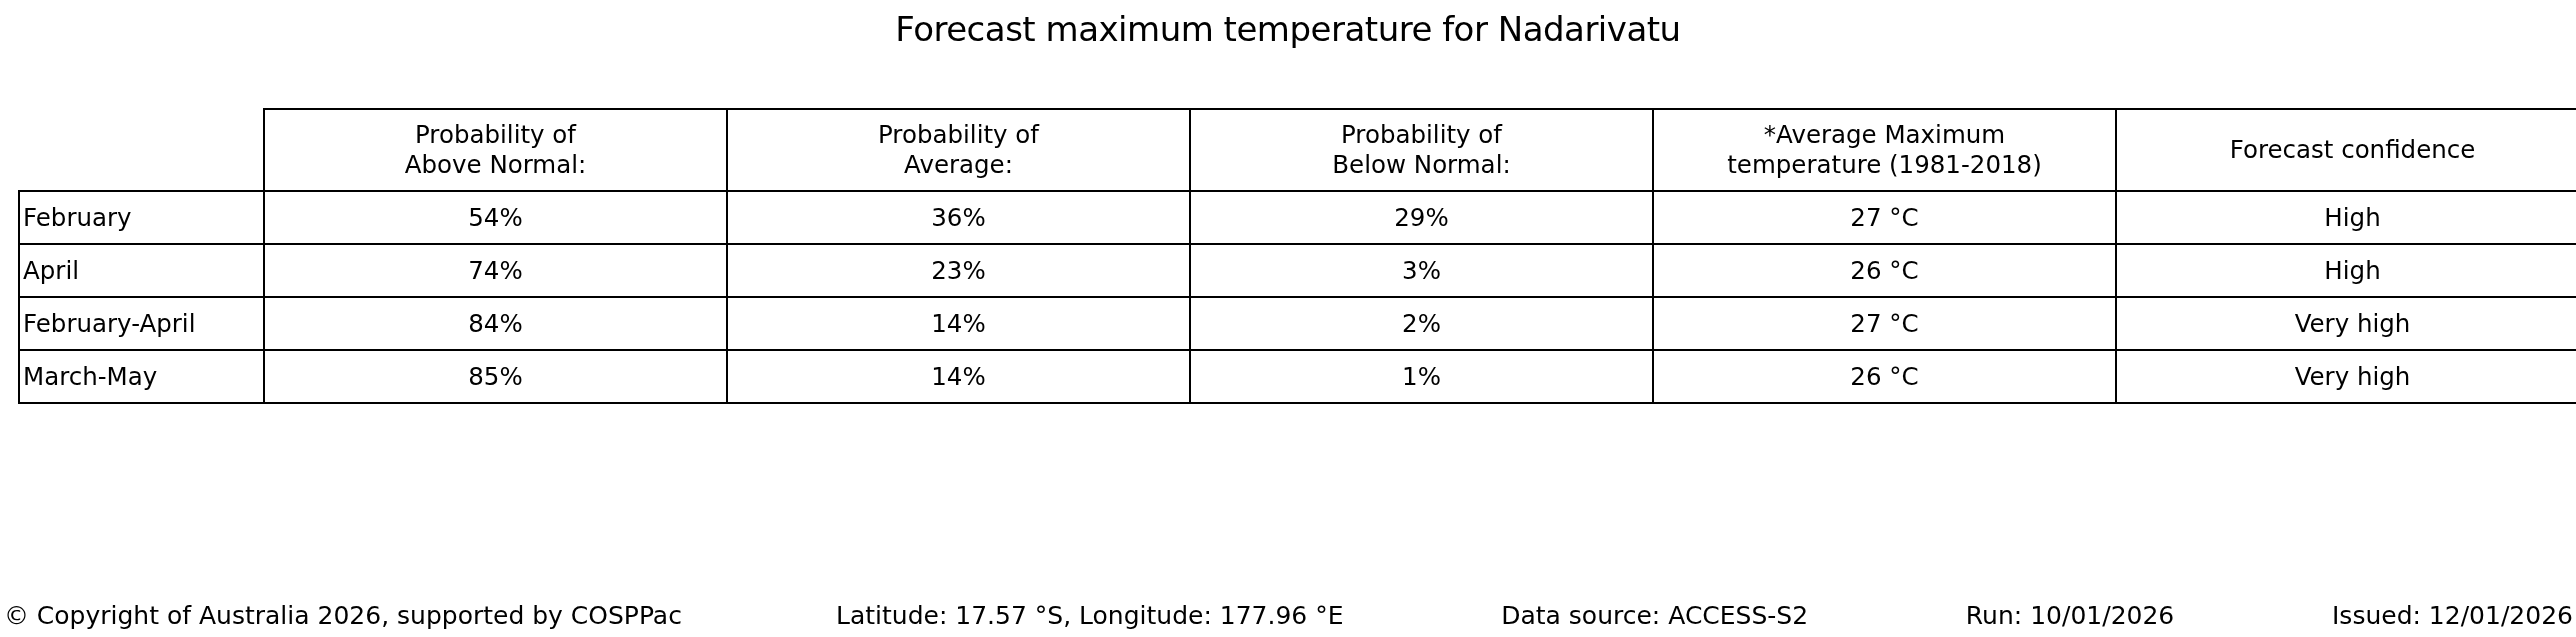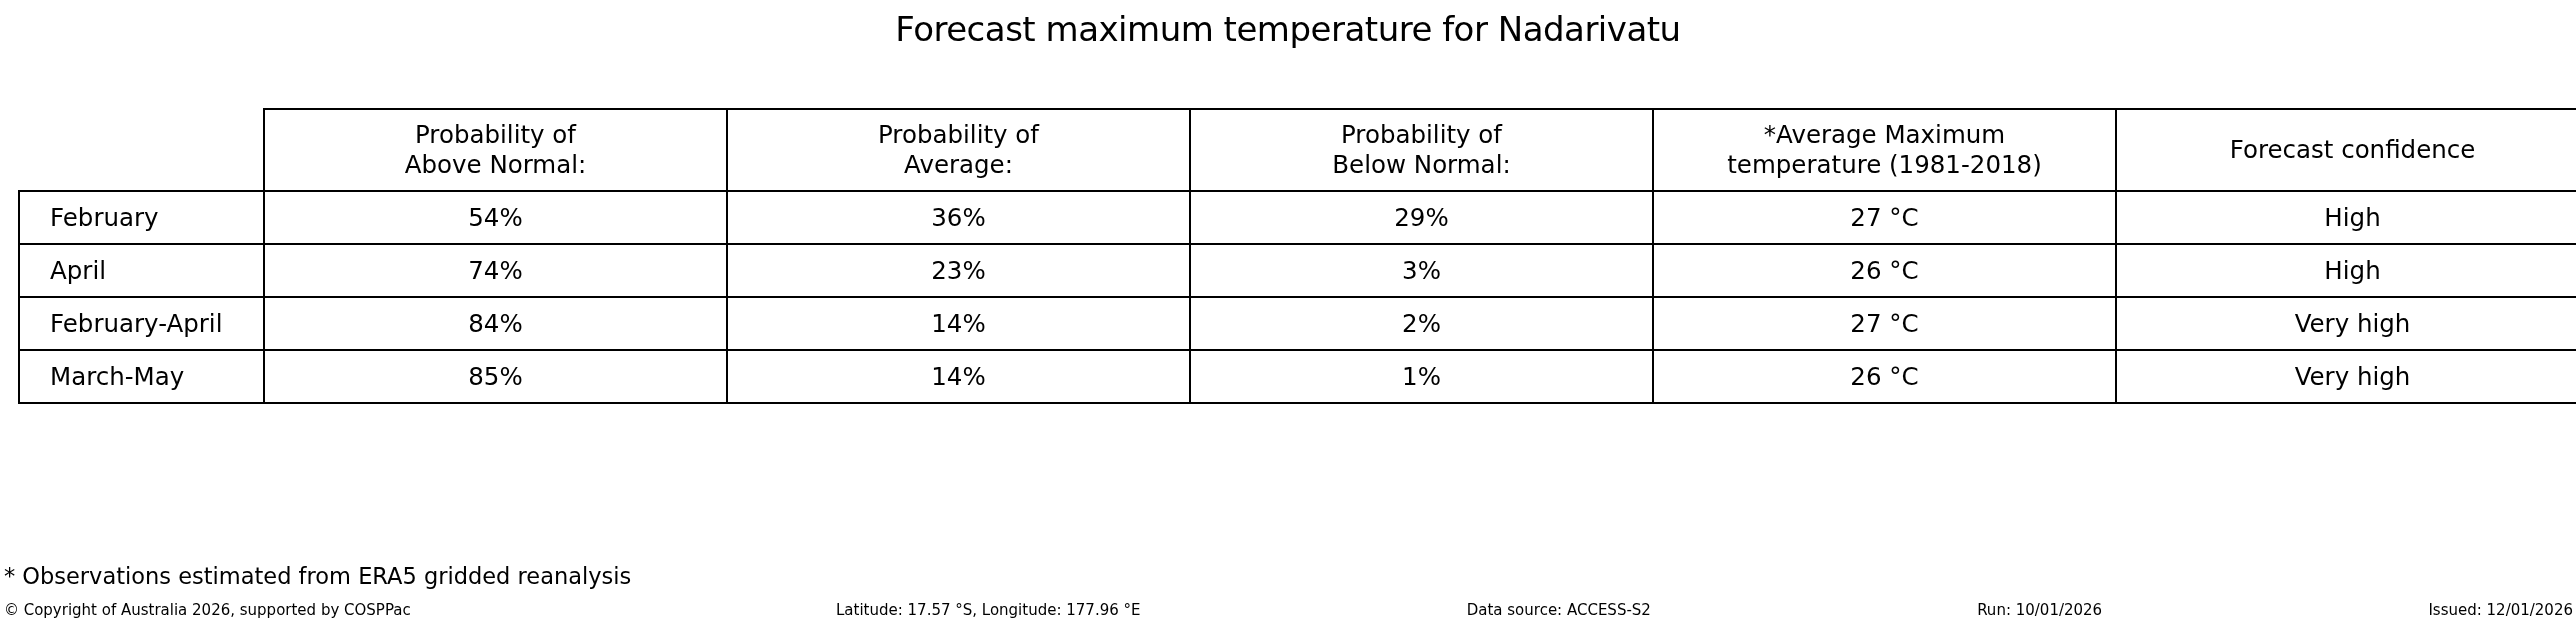--- a/index.html
+++ b/index.html
@@ -56,21 +56,21 @@
   thead th {
     height: 80px;
     text-align: center;
     line-height: 30px;
   }
   tbody td {
     height: 51px;
   }
   tbody td.rowlabel {
     text-align: left;
-    padding-left: 30px;
+    padding-left: 3px;
   }
   tbody td.val {
     text-align: center;
   }
   col.c0 { width: 245px; }
   col.c1 { width: 463px; }
   col.c2 { width: 463px; }
   col.c3 { width: 463px; }
   col.c4 { width: 463px; }
   col.c5 { width: 473px; }
@@ -80,21 +80,21 @@
     left: 3.9px;
     top: 563px;
     font-size: 22.5px;
   }
   .footer-row {
     position: absolute;
     left: 0px;
     top: 601px;
     width: 2136px;
     height: 29px;
-    font-size: 15px;
+    font-size: 25px;
   }
   .copyright {
     position: absolute;
     left: 3.9px;
     top: 0;
   }
   .meta {
     position: absolute;
     left: 836px;
     top: 0;
@@ -176,21 +176,20 @@
           <td class="val">85%</td>
           <td class="val">14%</td>
           <td class="val">1%</td>
           <td class="val">26 °C</td>
           <td class="val">Very high</td>
         </tr>
       </tbody>
     </table>
   </div>
 
-  <div class="footnote">* Observations estimated from ERA5 gridded reanalysis</div>
 
   <div class="footer-row">
     <div class="copyright">© Copyright of Australia 2026, supported by COSPPac</div>
     <div class="meta">
       <span>Latitude: 17.57 °S, Longitude: 177.96 °E</span>
       <span>Data source: ACCESS-S2</span>
       <span>Run: 10/01/2026</span>
       <span>Issued: 12/01/2026</span>
     </div>
   </div>

